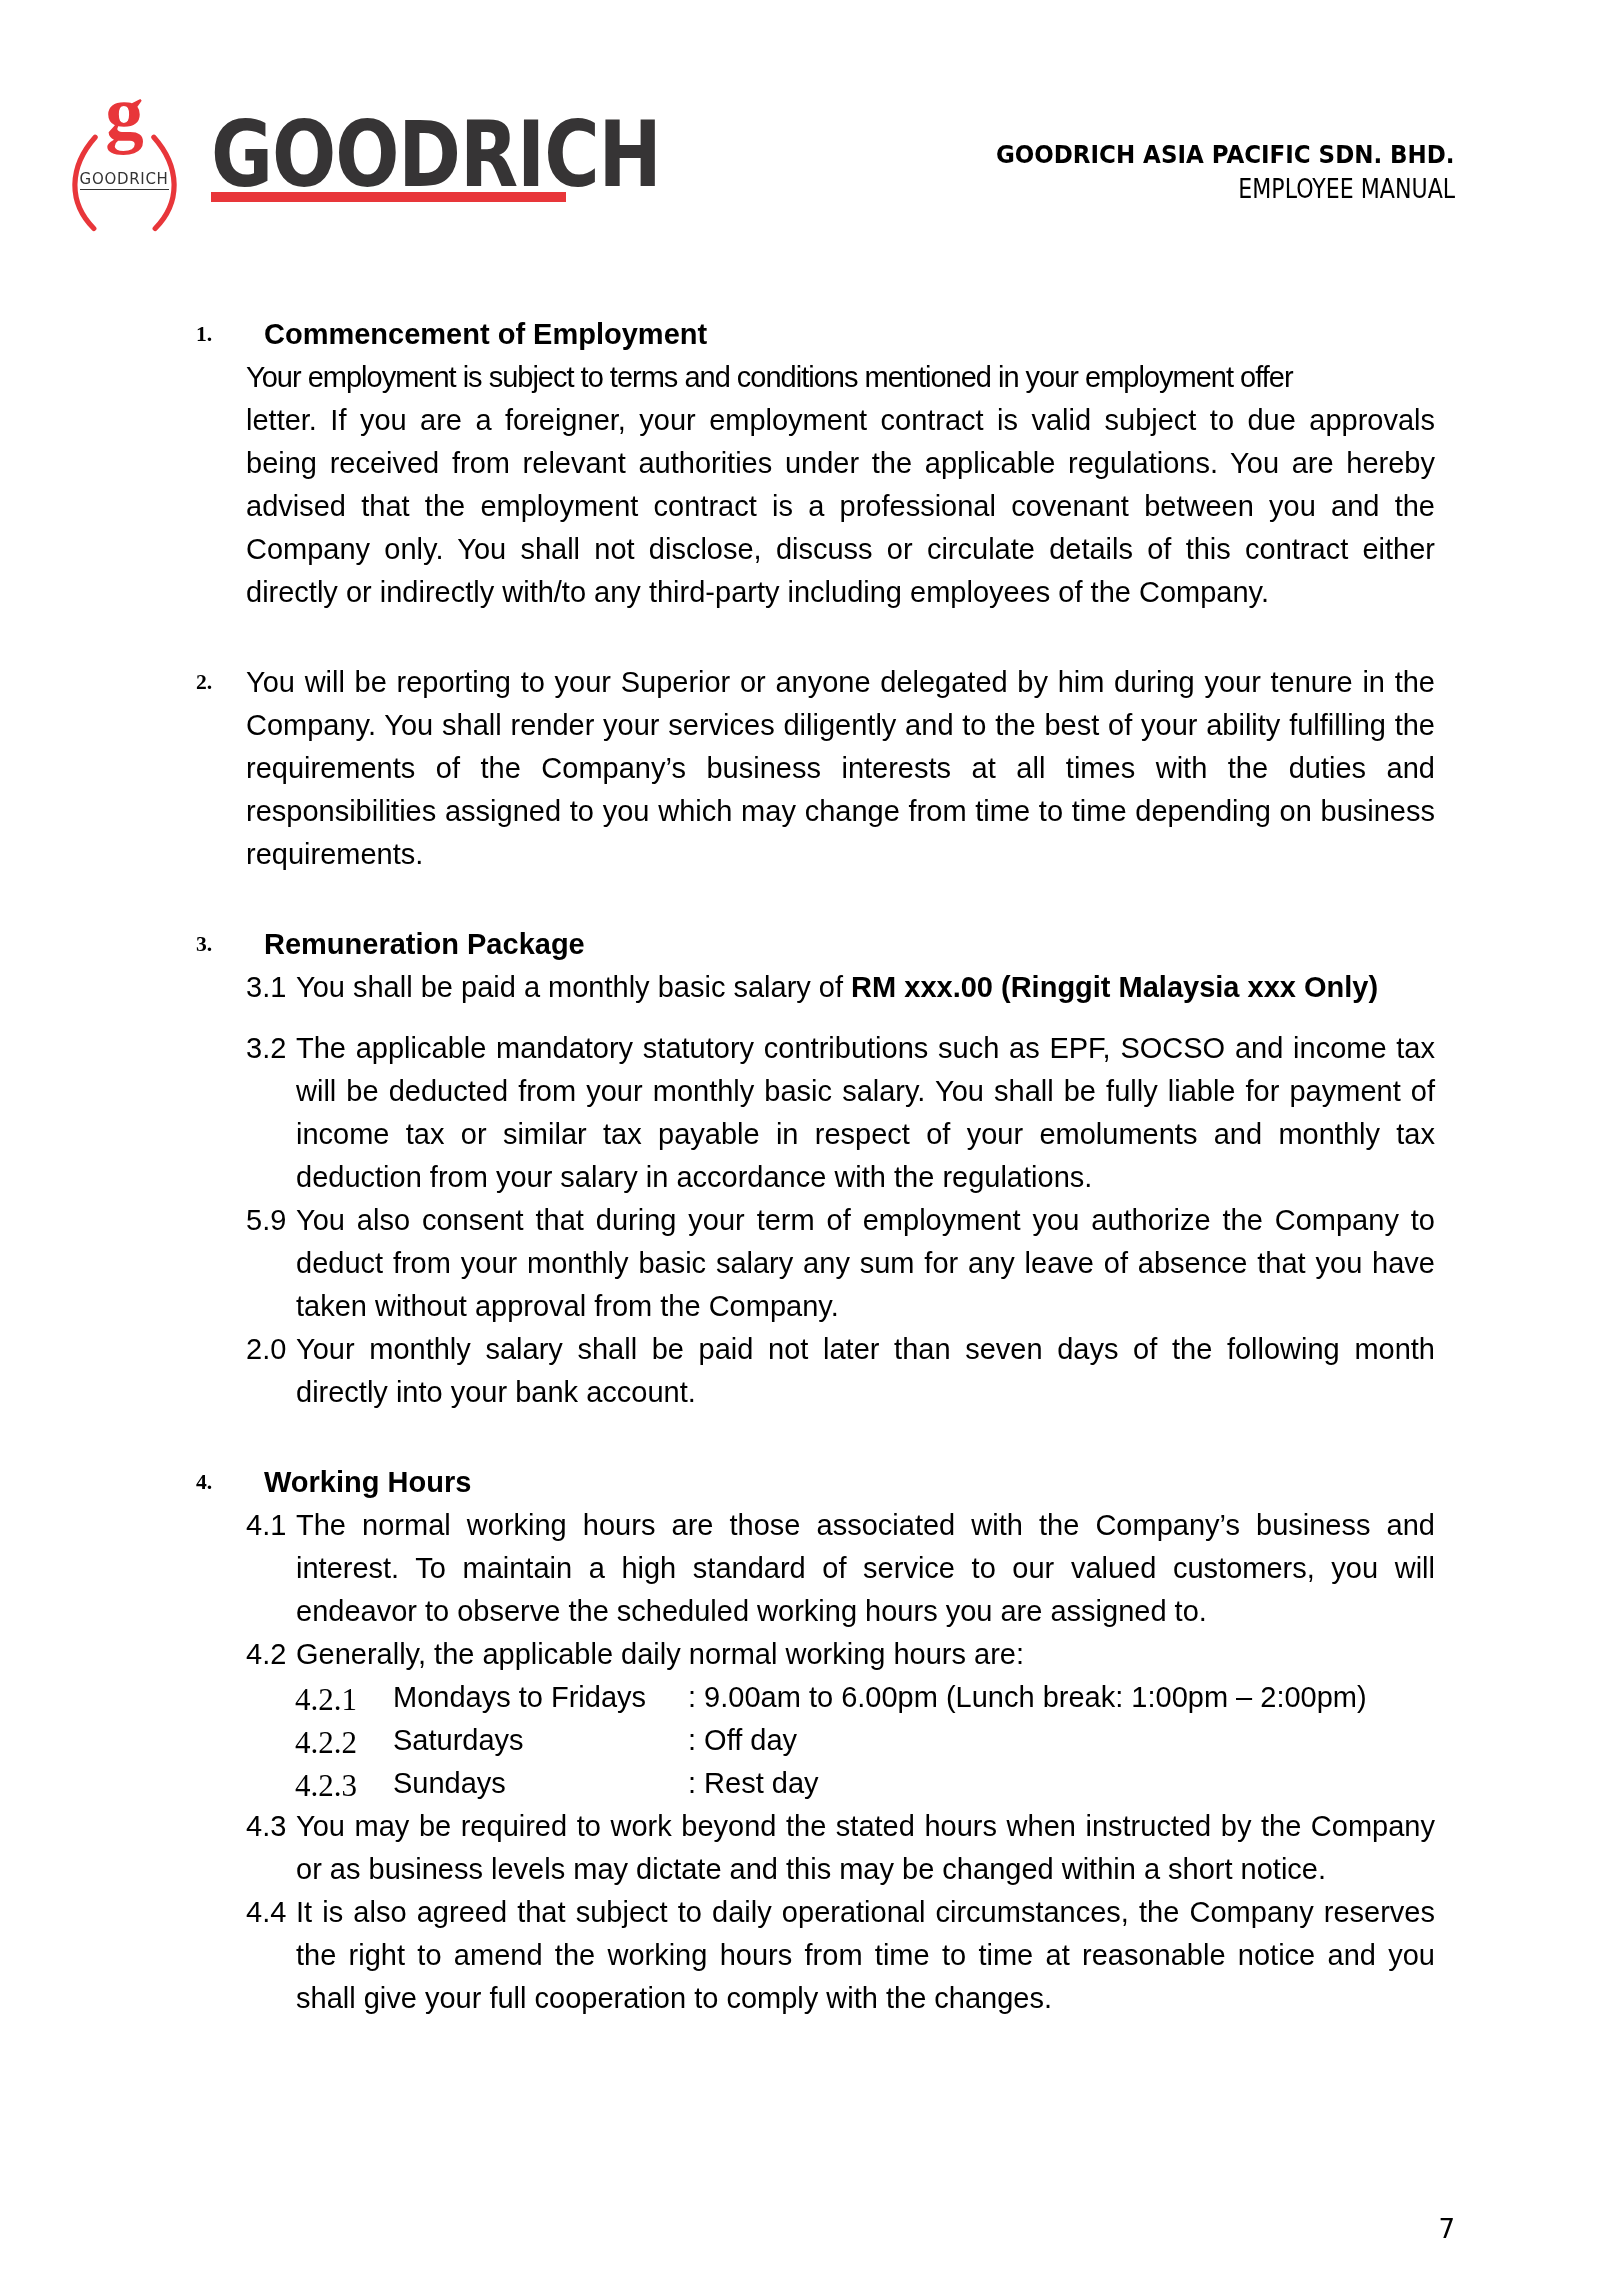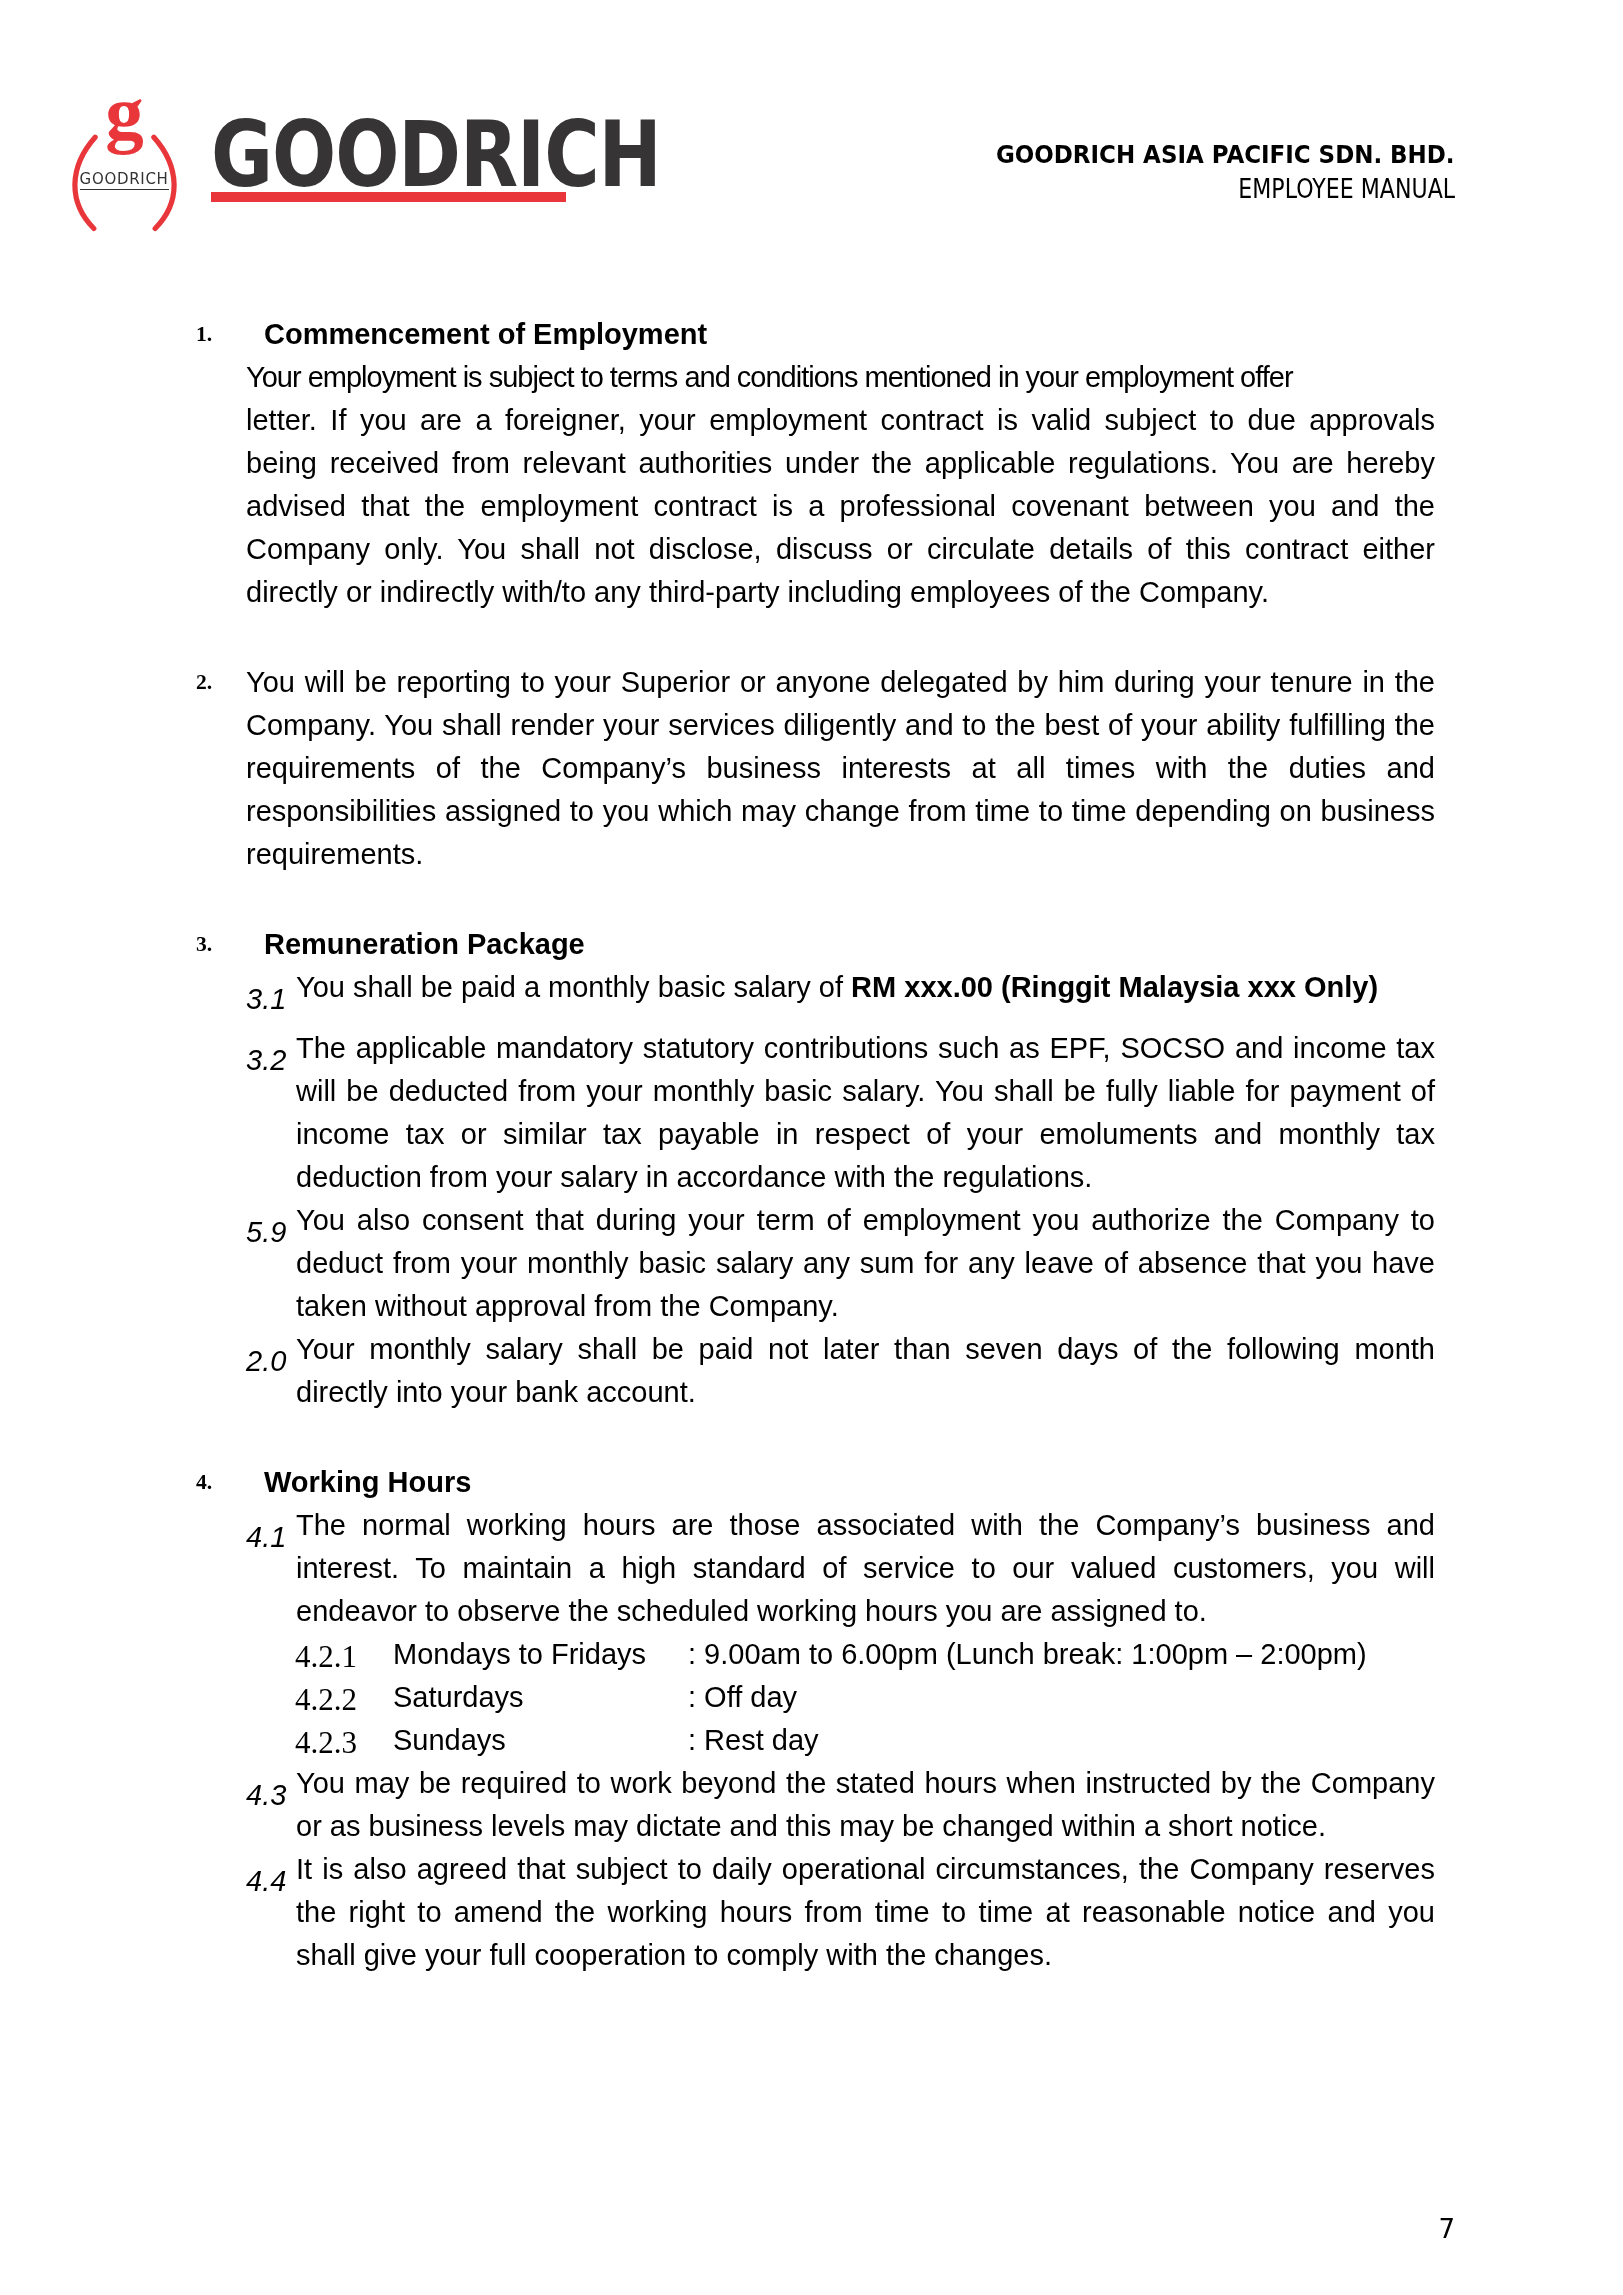--- a/index.html
+++ b/index.html
@@ -17,21 +17,21 @@
 
   
   .content { position:absolute; left:196px; top:313px; width:1238px; font-size:29px; line-height:43px; }
   .section { position:relative; margin-bottom:47px; }
   .section-num { position:absolute; left:0; top:0; font-family:"Liberation Serif", serif; font-weight:bold; font-size:21.6px; }
   .section-title { margin-left:68px; font-weight:bold; }
   .section-para { margin-left:50px; text-align:justify; width:1189px; }
   .section-para.tight { letter-spacing:-1px; }
 
   .sub { position:relative; margin-left:50px; padding-left:50px; width:1139px; text-align:justify; }
-  .sub .sub-num { position:absolute; left:0; top:12px;font-style:italic; }
+  .sub .sub-num { position:absolute; left:0; top:0; }
   .sub.gap-after { margin-bottom:18.3px; }
   .bold { font-weight:bold; }
 
   .subsub { position:relative; margin-left:99px; height:43px; white-space:nowrap; }
   .subsub .ss-num { position:absolute; left:0; top:1.3px; font-family:"Liberation Serif", serif; font-size:31px; }
   .subsub .ss-day { position:absolute; left:98px; top:0; }
   .subsub .ss-val { position:absolute; left:393px; top:0; }
 
   .page-num { position:absolute; right:169px; top:2214px; font-family:"DejaVu Sans", sans-serif; font-size:26px; }
 </style>
@@ -82,20 +82,23 @@
       <span class="sub-num">2.0</span><span>Your monthly salary shall be paid not later than seven days of the following month directly into your bank account.</span>
     </div>
   </div>
 
   <div class="section">
     <span class="section-num">4.</span>
     <div class="section-title">Working Hours</div>
     <div class="sub">
       <span class="sub-num">4.1</span><span>The normal working hours are those associated with the Company’s business and interest. To maintain a high standard of service to our valued customers, you will endeavor to observe the scheduled working hours you are assigned to.</span>
     </div>
+    <div class="sub">
+      <span class="sub-num">4.2</span><span>Generally, the applicable daily normal working hours are:</span>
+    </div>
     <div class="subsub">
       <span class="ss-num">4.2.1</span>
       <span class="ss-day">Mondays to Fridays</span>
       <span class="ss-val">: 9.00am to 6.00pm (Lunch break: 1:00pm – 2:00pm)</span>
     </div>
     <div class="subsub">
       <span class="ss-num">4.2.2</span>
       <span class="ss-day">Saturdays</span>
       <span class="ss-val">: Off day</span>
     </div>

